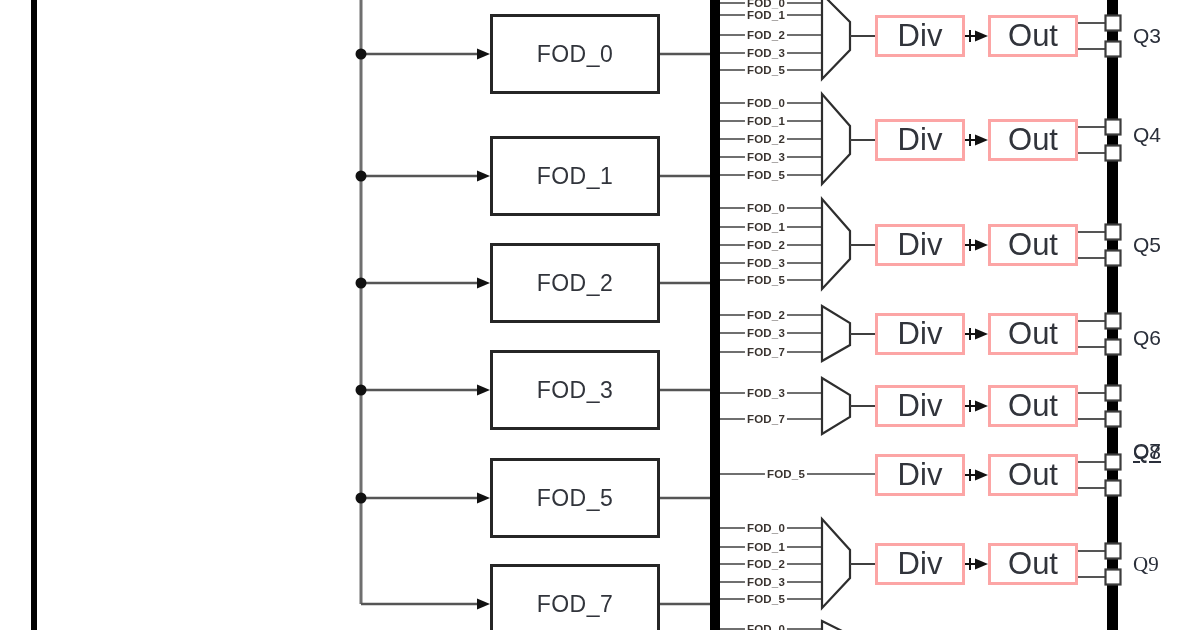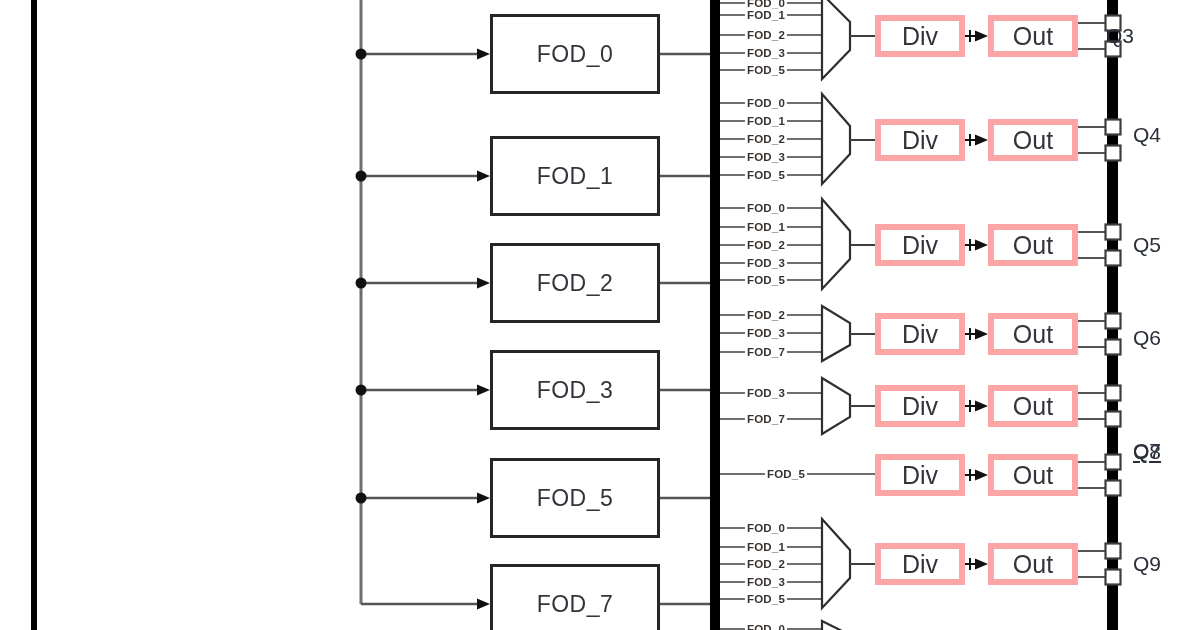--- a/index.html
+++ b/index.html
@@ -18,22 +18,22 @@
     box-sizing:border-box;
     z-index:2;
     color:#31343b;
   }
   .fod-box{
     border:3px solid #262626;
     font-size:23px;
     letter-spacing:0.5px;
   }
   .small-box{
-    border:6px solid #fca5a5;
-    font-size:25px;
+    border:3px solid #fca5a5;
+    font-size:31px;
   }
   .muxlabel{
     position:absolute;
     transform:translate(-50%,-50%);
     background:#ffffff;
     font-size:11.5px;
     font-weight:bold;
     letter-spacing:0.2px;
     color:#39332f;
     padding:0 2px;
@@ -195,21 +195,21 @@
       <div class="muxlabel" style="left: 766px; top: 15px;"><span>FOD_1</span></div>
       <div class="muxlabel" style="left: 766px; top: 35px;"><span>FOD_2</span></div>
       <div class="muxlabel" style="left: 766px; top: 53px;"><span>FOD_3</span></div>
       <div class="muxlabel" style="left: 766px; top: 70px;"><span>FOD_5</span></div>
       <div class="box small-box" style="left: 875px; top: 15px; width: 90px; height: 42px;">
         <span>Div</span>
       </div>
       <div class="box small-box" style="left: 988px; top: 15px; width: 90px; height: 42px;">
         <span>Out</span>
       </div>
-      <div class="qlabel" style="left: 1106px; top: 36px;"><span>Q3</span></div>
+      <div class="qlabel" style="left: 1133px; top: 36px;"><span>Q3</span></div>
       <div class="muxlabel" style="left: 766px; top: 103px;"><span>FOD_0</span></div>
       <div class="muxlabel" style="left: 766px; top: 121px;"><span>FOD_1</span></div>
       <div class="muxlabel" style="left: 766px; top: 139px;"><span>FOD_2</span></div>
       <div class="muxlabel" style="left: 766px; top: 157px;"><span>FOD_3</span></div>
       <div class="muxlabel" style="left: 766px; top: 175px;"><span>FOD_5</span></div>
       <div class="box small-box" style="left: 875px; top: 119px; width: 90px; height: 42px;">
         <span>Div</span>
       </div>
       <div class="box small-box" style="left: 988px; top: 119px; width: 90px; height: 42px;">
         <span>Out</span>
@@ -258,16 +258,16 @@
       <div class="muxlabel" style="left: 766px; top: 547px;"><span>FOD_1</span></div>
       <div class="muxlabel" style="left: 766px; top: 564px;"><span>FOD_2</span></div>
       <div class="muxlabel" style="left: 766px; top: 582px;"><span>FOD_3</span></div>
       <div class="muxlabel" style="left: 766px; top: 599px;"><span>FOD_5</span></div>
       <div class="box small-box" style="left: 875px; top: 543px; width: 90px; height: 42px;">
         <span>Div</span>
       </div>
       <div class="box small-box" style="left: 988px; top: 543px; width: 90px; height: 42px;">
         <span>Out</span>
       </div>
-      <div class="qlabel" style="left: 1133px; top: 564px;"><span>Q9</span></div>
+      <div class="qlabel" style="left: 1133px; top: 564px; font-family: Liberation Serif, serif;"><span>Q9</span></div>
       <div class="muxlabel" style="left: 766px; top: 629px;"><span>FOD_0</span></div>
     </div>
 </div>
 
 </body></html>

